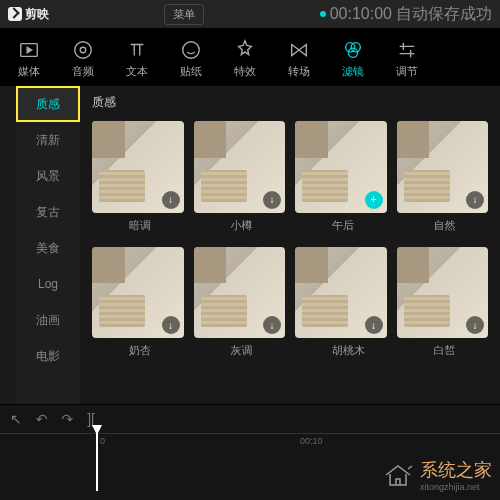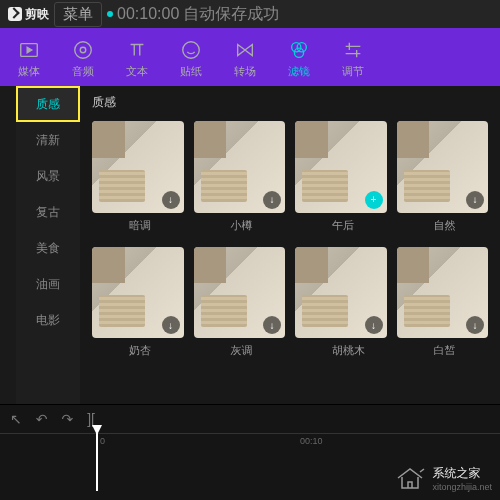--- a/index.html
+++ b/index.html
@@ -1,24 +1,24 @@
 <!DOCTYPE html>
 <html><head>
 <meta charset="utf-8">
 <style>
 * { margin: 0; padding: 0; box-sizing: border-box; font-family: "Microsoft YaHei", sans-serif; }
 body { width: 500px; height: 500px; background: #1a1a1a; color: #999; overflow: hidden; position: relative; }
-.titlebar { height: 28px; background: #252525; display: flex; align-items: center; padding: 6px 8px; gap: 5px; font-size: 12px; }
+.titlebar { height: 28px; background: #252525; display: flex; align-items: center; padding: 6px 8px; gap: 15px; font-size: 12px; justify-content: space-between; }
 .logo { color: #eee; font-weight: bold; display: flex; align-items: center; gap: 3px; }
 .logo-icon { width: 14px; height: 14px; background: #eee; border-radius: 3px; position: relative; }
 .logo-icon::before { content: ""; position: absolute; width: 6px; height: 6px; border: 2px solid #252525; border-top: none; border-left: none; transform: rotate(-45deg); top: 2px; left: 2px; }
-.menu-btn { color: #aaa; padding: 2px 8px; border: 1px solid #444; border-radius: 3px; font-size: 15px; }
+.menu-btn { color: #aaa; padding: 2px 8px; border: 1px solid #444; border-radius: 3px; font-size: 11px; }
 .autosave { display: flex; align-items: center; gap: 4px; color: #888; font-size: 16px; }
 .dot-cyan { width: 6px; height: 6px; border-radius: 50%; background: #00d4d4; }
-.toolbar { height: 58px; background: #6d28d9; display: flex; padding: 4px 2px 0; }
+.toolbar { height: 58px; background: #000000; display: flex; padding: 4px 2px 0; }
 .tool { width: 54px; display: flex; flex-direction: column; align-items: center; justify-content: center; gap: 3px; font-size: 11px; color: #aaa; cursor: pointer; }
 .tool.active { color: #00d4d4; }
 .tool-icon { width: 22px; height: 22px; display: flex; align-items: center; justify-content: center; }
 .main { display: flex; height: 318px; background: #181818; margin-left: 16px; }
 .sidebar { width: 64px; background: #1e1e1e; display: flex; flex-direction: column; }
 .side-item { height: 36px; display: flex; align-items: center; justify-content: center; font-size: 12px; color: #888; cursor: pointer; }
 .side-item.active { background: #2a2a2a; color: #00d4d4; border: 2px solid #ffeb3b; }
 .content { flex: 1; padding: 8px 12px; overflow: hidden; }
 .section-title { font-size: 12px; color: #ccc; margin-bottom: 10px; }
 .grid { display: grid; grid-template-columns: repeat(4, 1fr); gap: 14px 10px; }
@@ -89,20 +89,28 @@
         <svg viewBox="0 0 24 24" stroke="currentColor" fill="none" stroke-width="1.5">
           <circle cx="12" cy="12" r="9"></circle>
           <path d="M8 14s1.5 2 4 2 4-2 4-2M9 9h.01M15 9h.01"></path>
         </svg>
       </span>
     <span>贴纸</span>
   </div>
   <div class="tool">
     <span class="tool-icon">
         <svg viewBox="0 0 24 24" stroke="currentColor" fill="none" stroke-width="1.5">
+          <path d="M12 2l2 5 5 1-4 4 1 5-4-3-4 3 1-5-4-4 5-1z"></path>
+        </svg>
+      </span>
+    <span>特效</span>
+  </div>
+  <div class="tool">
+    <span class="tool-icon">
+        <svg viewBox="0 0 24 24" stroke="currentColor" fill="none" stroke-width="1.5">
           <path d="M4 6l8 6-8 6zM20 6l-8 6 8 6z"></path>
         </svg>
       </span>
     <span>转场</span>
   </div>
   <div class="tool active">
     <span class="tool-icon">
         <svg viewBox="0 0 24 24" stroke="currentColor" fill="none" stroke-width="1.5">
           <circle cx="9" cy="9" r="5"></circle>
           <circle cx="15" cy="9" r="5"></circle>
@@ -121,20 +129,21 @@
   </div>
 </div>
 
 <div class="main">
   <div class="sidebar" id="sidebar">
       <div class="side-item active">质感</div>
       <div class="side-item">清新</div>
       <div class="side-item">风景</div>
       <div class="side-item">复古</div>
       <div class="side-item">美食</div>
+      <div class="side-item">Log</div>
       <div class="side-item">油画</div>
       <div class="side-item">电影</div>
     </div>
   <div class="content">
     <div class="section-title">质感</div>
     <div class="grid" id="grid">
         <div class="thumb">
           <div class="thumb-img">
             <div class="dl-btn">↓</div>
           </div>
@@ -202,16 +211,16 @@
 </div>
 
 <div class="watermark">
   <div class="wm-logo">
     <svg viewBox="0 0 32 28" stroke="#aaa" fill="none" stroke-width="1.5">
         <path d="M4 14l12-9 12 9M8 13v11h16V13M14 24v-6h4v6"></path>
         <path d="M26 8l4-3"></path>
       </svg>
   </div>
   <div>
-    <div style="font-size:12px;color:#ffffff">系统之家</div>
+    <div style="font-size:18px;color:#fdba74">系统之家</div>
     <div style="font-size:9px;color:#777">xitongzhijia.net</div>
   </div>
 </div>
 
 </body></html>

